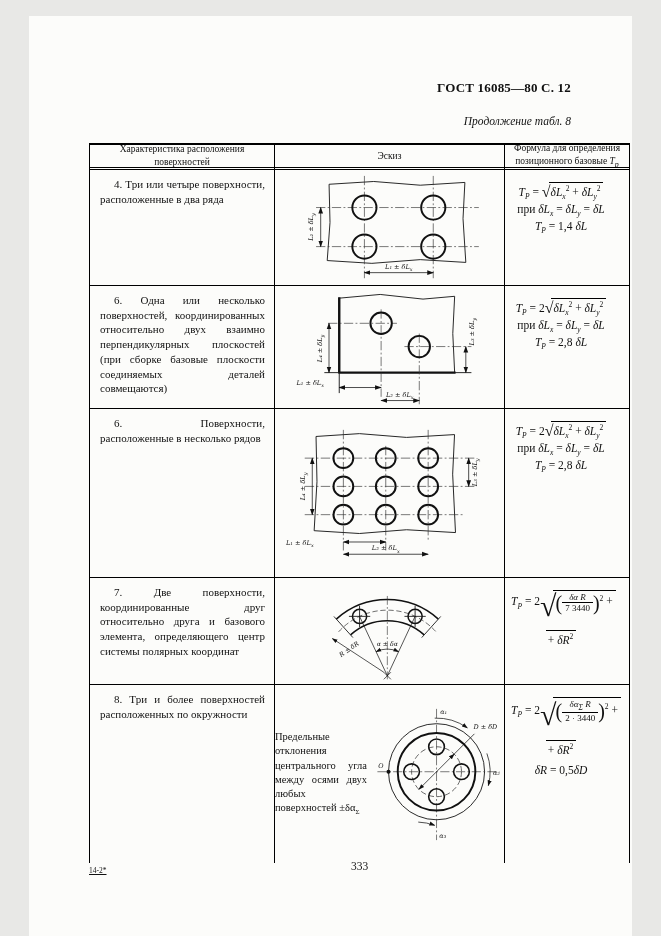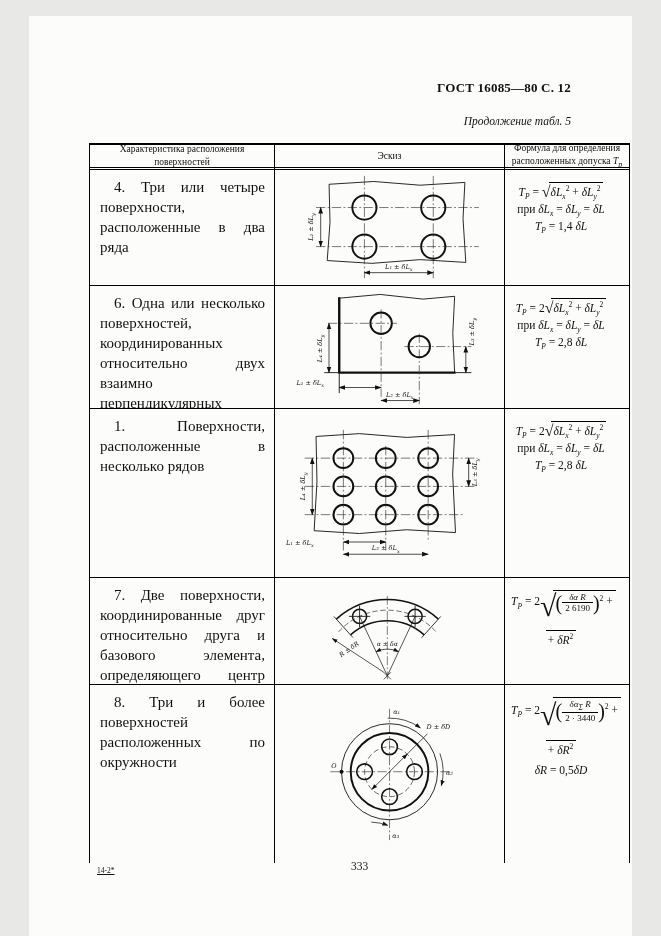--- a/index.html
+++ b/index.html
@@ -1,31 +1,31 @@
 <!DOCTYPE html>
 <html><head>
 <meta charset="utf-8">
 <style>
   html,body{margin:0;padding:0;background:#e8e8e6;}
   .page{position:relative;width:603px;height:936px;background:#fcfcfa;margin:16px auto;
         font-family:"Liberation Serif",serif;color:#111;overflow:hidden;}
   .gost{position:absolute;right:61px;top:64px;font-weight:bold;font-size:13px;letter-spacing:.2px;}
   .cont{position:absolute;right:61px;top:99px;font-style:italic;font-size:11.5px;}
   .pagenum{position:absolute;top:844px;left:0;width:661px;text-align:center;font-size:11.5px;}
-  .sig{position:absolute;left:68px;top:850px;font-size:7.5px;text-decoration:underline;}
+  .sig{position:absolute;left:60px;top:850px;font-size:7.5px;text-decoration:underline;}
 
   .tbl{position:absolute;left:60px;top:127px;width:540px;
        display:grid;grid-template-columns:185px 230px 125px;
        grid-template-rows:25px 116px 123px 169px 107px 178px;
        border-top:2.5px solid #000;border-left:1px solid #000;}
   .cell{border-right:1px solid #000;border-bottom:1px solid #000;box-sizing:border-box;overflow:hidden;}
   .cell.h{border-bottom:3px double #000;font-size:9.5px;text-align:center;
           display:flex;align-items:center;justify-content:center;padding:2px 6px;line-height:1.35;}
   .cell.last{border-bottom:none;}
-  .desc{font-size:15px;line-height:1.34;text-align:justify;padding:7px 9px 0 10px;}
+  .desc{font-size:11px;line-height:1.34;text-align:justify;padding:7px 9px 0 10px;}
   .desc p{margin:0;text-indent:14px;}
   .sk{display:flex;align-items:center;justify-content:center;}
   .frm{font-size:11.5px;font-style:italic;padding:10px 18px 0 6px;text-align:center;}
   .fl{margin:2px 0;white-space:nowrap;}
   .fl sub{font-size:7.5px;}
   .fl sup{font-size:7.5px;}
   .rm{font-style:normal;}
   .obar{display:inline-block;border-top:1px solid #000;padding:1px 3px 0 2px;}
   .rad{font-style:normal;font-size:16px;margin-right:-2px;vertical-align:-1px;}
   .rad.big{font-size:30px;margin-right:-3px;vertical-align:-11px;line-height:0;}
@@ -49,28 +49,28 @@
   .dash{fill:none;stroke:#333;stroke-width:.8;stroke-dasharray:6 3;}
   .slab{font:italic 7px "DejaVu Serif",serif;fill:#111;}
   .ss{font-size:5.2px;}
 </style>
 </head>
 <body>
 
 <div class="page">
 
   <div class="gost">ГОСТ 16085—80 С. 12</div>
-  <div class="cont">Продолжение табл. 5</div>
+  <div class="cont">Продолжение табл. 8</div>
 
   <div class="tbl">
 
     <div class="cell h">Характеристика расположения поверхностей</div>
     <div class="cell h">Эскиз</div>
     <div class="cell h">
-      <span><span>Формула для определения расположенных допуска </span><i><span>T</span><sub>р</sub></i></span>
+      <span><span>Формула для определения позиционного базовые </span><i><span>T</span><sub>р</sub></i></span>
     </div>
 
     <div class="cell desc">
         <p>4. Три или четыре поверхности, расположенные в два ряда</p>
       </div>
     <div class="cell sk">
       <svg width="200" height="112" viewBox="0 0 215 120">
         <defs>
             <marker id="ar4" viewBox="0 0 10 10" refX="9" refY="5" markerWidth="9" markerHeight="9" orient="auto-start-reverse">
               <path d="M0,1.5 L10,5 L0,8.5 z" fill="#111"></path>
@@ -145,21 +145,21 @@
         <text class="slab" x="121" y="118" text-anchor="middle"><tspan>L₂ ± δL</tspan><tspan class="ss" dy="2.2">x</tspan></text>
       </svg>
     </div>
     <div class="cell frm">
       <div class="fl"><span>T</span><sub>P</sub><span class="rm"> = 2</span><span class="rad">√</span><span class="obar"><span>δL</span><sub>x</sub><sup class="rm">2</sup><span class="rm"> + </span><span>δL</span><sub>y</sub><sup class="rm">2</sup></span></div>
       <div class="fl"><span class="rm">при </span><span>δL</span><sub>x</sub><span class="rm"> = </span><span>δL</span><sub>y</sub><span class="rm"> = </span><span>δL</span></div>
       <div class="fl"><span>T</span><sub>P</sub><span class="rm"> = 2,8 </span><span>δL</span></div>
     </div>
 
     <div class="cell desc">
-        <p>1. Поверхности, расположенные в несколько рядов</p>
+        <p>6. Поверхности, расположенные в несколько рядов</p>
       </div>
     <div class="cell sk">
       <svg width="212" height="132" viewBox="0 0 225 140">
         <defs>
             <marker id="ar6" viewBox="0 0 10 10" refX="9" refY="5" markerWidth="9" markerHeight="9" orient="auto-start-reverse">
               <path d="M0,1.5 L10,5 L0,8.5 z" fill="#111"></path>
             </marker>
           </defs>
         <g>
           <path class="thin" d="M34,10 L80,7 L130,11 L181,8 L179,50 L182,112 L130,109 L80,113 L32,110 L35,58 Z"></path>
@@ -235,28 +235,29 @@
           <path class="dim" d="M79.3,80.8 A30,30 0 0 1 104.7,80.8" marker-start="url(#ar7)" marker-end="url(#ar7)"></path>
           <line class="dim" x1="88" y1="104" x2="30" y2="66" marker-end="url(#ar7)"></line>
           <line class="dim" x1="88" y1="112" x2="96" y2="104"></line>
             <line class="dim" x1="88" y1="104" x2="96" y2="112"></line>
         </g>
         <text class="slab" x="92" y="74" text-anchor="middle">α ± δα</text>
         <text class="slab" transform="rotate(-34 50 80)" x="50" y="80" text-anchor="middle">R ± δR</text>
       </svg>
     </div>
     <div class="cell frm">
-      <div class="fl"><span>T</span><sub>P</sub><span class="rm"> = 2</span><span class="rad big">√</span><span class="obar"><span class="bigp">(</span><span class="frac"><span class="fnum"><span>δα R</span></span><span class="fden"><span class="rm">2 6190</span></span></span><span class="bigp">)</span><sup class="rm">2</sup><span class="rm"> +</span></span></div>
+      <div class="fl"><span>T</span><sub>P</sub><span class="rm"> = 2</span><span class="rad big">√</span><span class="obar"><span class="bigp">(</span><span class="frac"><span class="fnum"><span>δα R</span></span><span class="fden"><span class="rm">7 3440</span></span></span><span class="bigp">)</span><sup class="rm">2</sup><span class="rm"> +</span></span></div>
       <div class="fl gap"><span class="obar"><span class="rm">+ </span><span>δR</span><sup class="rm">2</sup></span></div>
     </div>
 
     <div class="cell desc last">
         <p>8. Три и более поверхностей расположенных по окружности</p>
       </div>
     <div class="cell sk last">
+      <div class="note"><span>Предельные отклонения центрального угла между осями двух любых поверхностей </span><span>±δα</span><span class="nsub">Σ</span></div>
       <svg width="134" height="139" viewBox="0 0 145 150">
         <defs>
             <marker id="ar8" viewBox="0 0 10 10" refX="9" refY="5" markerWidth="8" markerHeight="8" orient="auto-start-reverse">
               <path d="M0,1.5 L10,5 L0,8.5 z" fill="#111"></path>
             </marker>
           </defs>
         <g class="cl">
           <line x1="8" y1="72" x2="140" y2="72"></line>
             <line x1="72" y1="4" x2="72" y2="146"></line>
         </g>

